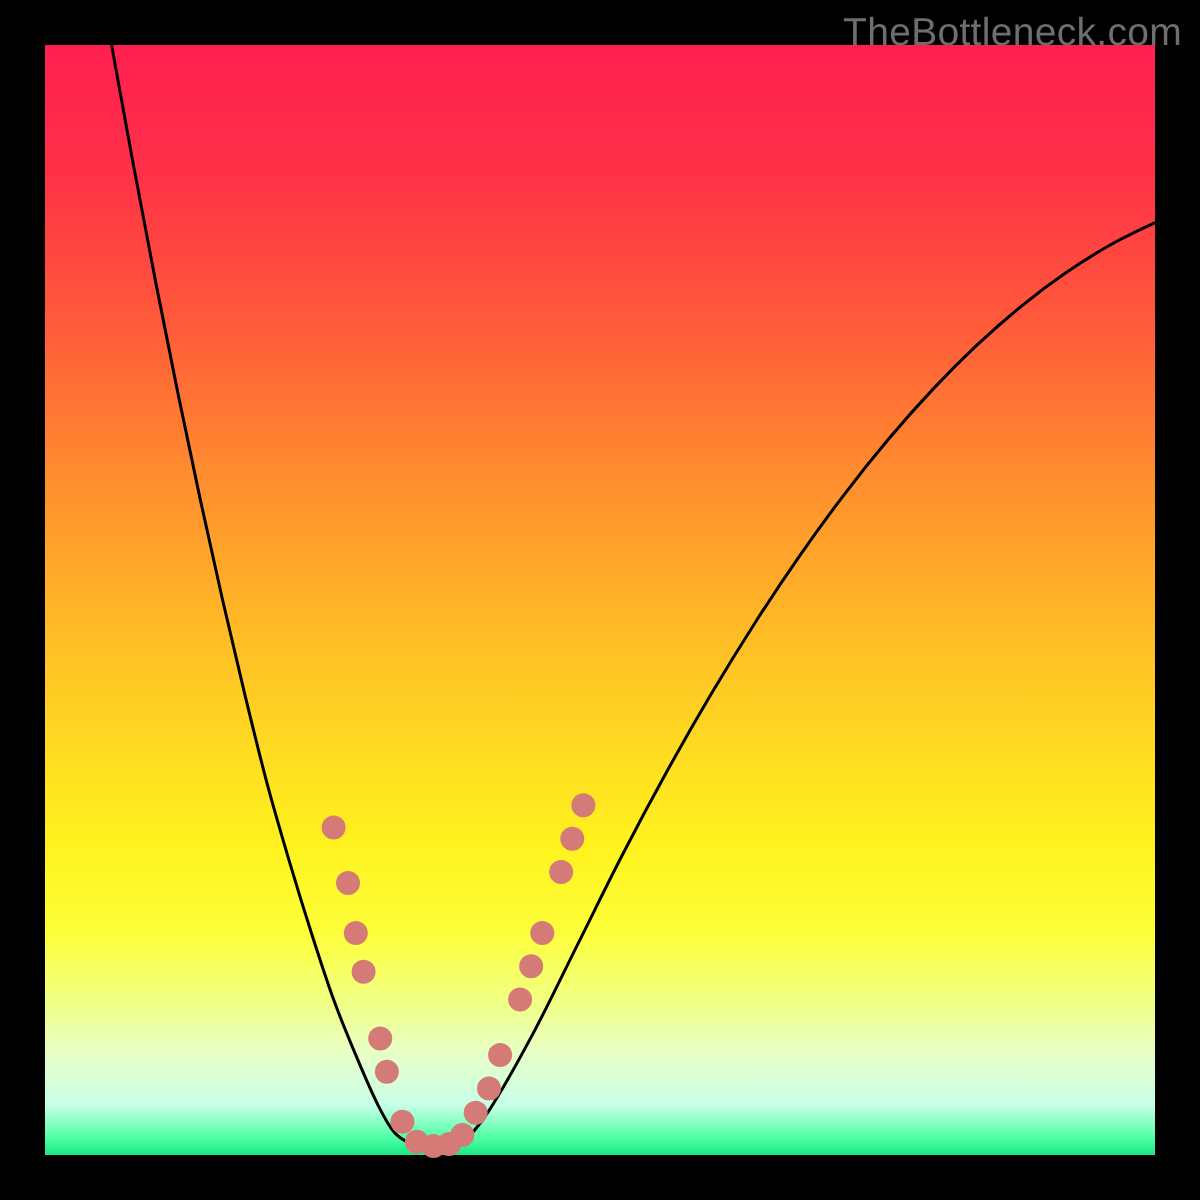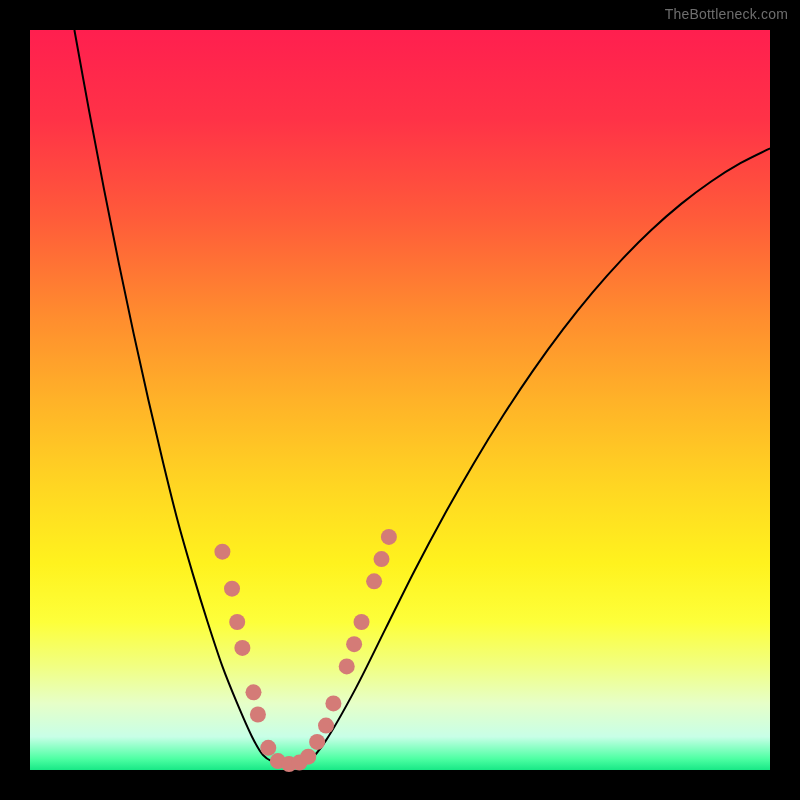--- a/index.html
+++ b/index.html
@@ -14,21 +14,21 @@
   #container {
     position: relative;
     width: 800px;
     height: 800px;
   }
   #watermark {
     position: absolute;
     top: 6px;
     right: 12px;
     color: #6e6e6e;
-    font-size: 14px;
+    font-size: 26px;
     font-weight: normal;
     letter-spacing: 0.2px;
     z-index: 10;
   }
   svg {
     position: absolute;
     left: 0;
     top: 0;
   }
 </style>

